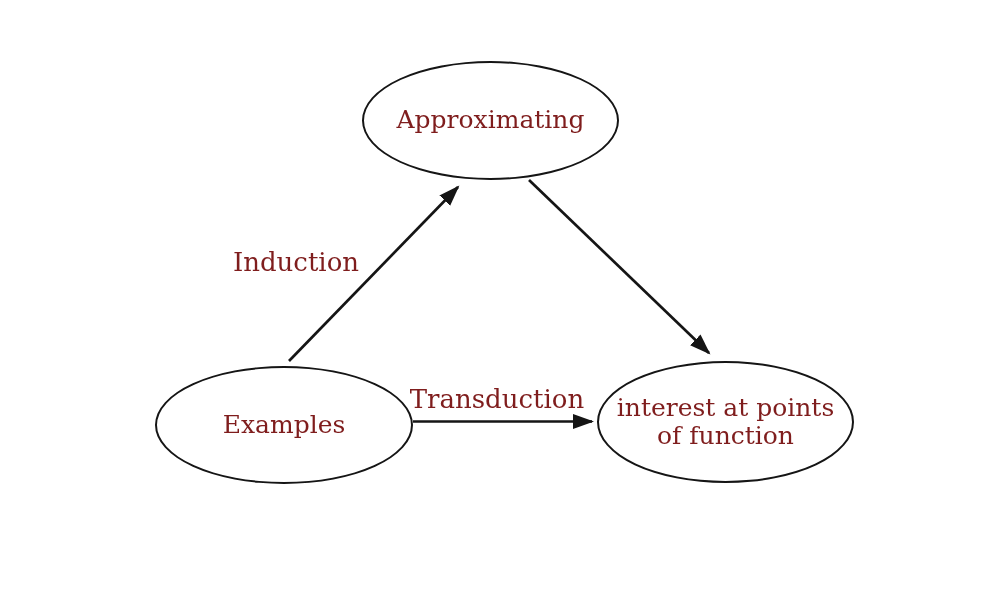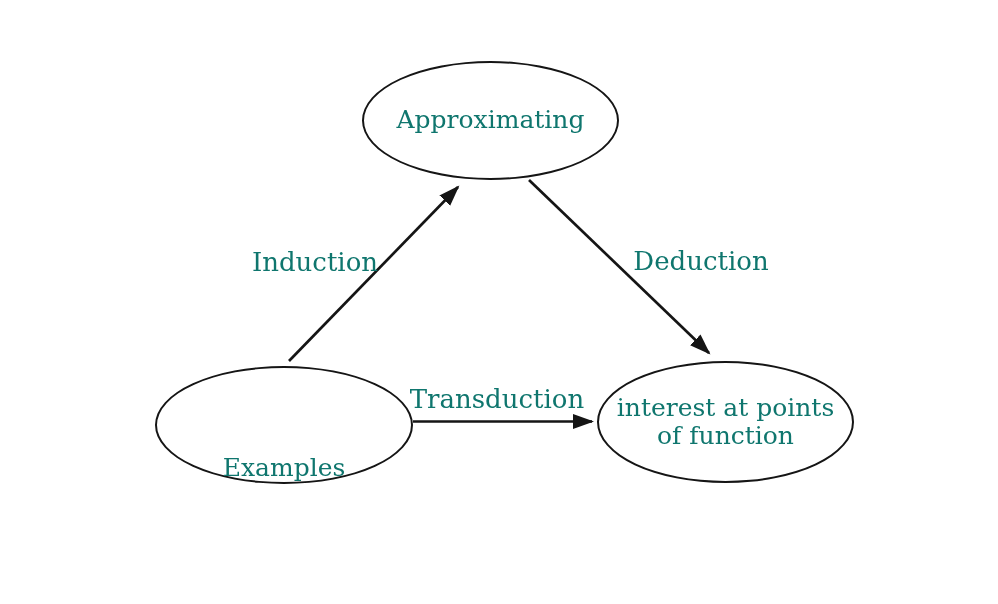--- a/index.html
+++ b/index.html
@@ -7,46 +7,46 @@
     padding: 0;
     background: #ffffff;
   }
   .figure {
     position: relative;
     width: 998px;
     height: 604px;
     background: #ffffff;
     overflow: hidden;
     font-family: "DejaVu Serif", "Liberation Serif", serif;
-    color: #0f766e;
+    color: #7f1d1d;
   }
   .node {
     position: absolute;
     border: 2.5px solid #151515;
     border-radius: 50%;
     background: #ffffff;
     display: flex;
     flex-direction: column;
     align-items: center;
     justify-content: center;
     text-align: center;
     font-size: 25px;
     line-height: 1.14;
     box-sizing: border-box;
   }
   .node-approximating { left: 362px; top: 61px;  width: 257px; height: 119px; }
-  .node-examples      { left: 155px; top: 366px; width: 258px; height: 118px; justify-content: flex-end; }
+  .node-examples      { left: 155px; top: 366px; width: 258px; height: 118px; }
   .node-values        { left: 597px; top: 361px; width: 257px; height: 122px; }
   .edge-label {
     position: absolute;
     transform: translate(-50%, -50%);
     font-size: 26px;
     white-space: nowrap;
   }
-  .label-induction    { left: 296px; top: 262px; margin-left: 19px; }
+  .label-induction    { left: 296px; top: 262px; }
   .label-deduction    { left: 701px; top: 261px; }
   .label-transduction { left: 497px; top: 399px; }
   .arrow-layer {
     position: absolute;
     left: 0; top: 0;
     width: 998px;
     height: 604px;
     pointer-events: none;
   }
   .arrow-line {
@@ -78,16 +78,15 @@
   <div class="node node-examples">
     <span>Examples</span>
   </div>
 
   <div class="node node-values">
     <span>interest at points</span>
     <span>of function</span>
   </div>
 
   <div class="edge-label label-induction">Induction</div>
-  <div class="edge-label label-deduction">Deduction</div>
   <div class="edge-label label-transduction">Transduction</div>
 
 </div>
 
 </body></html>

